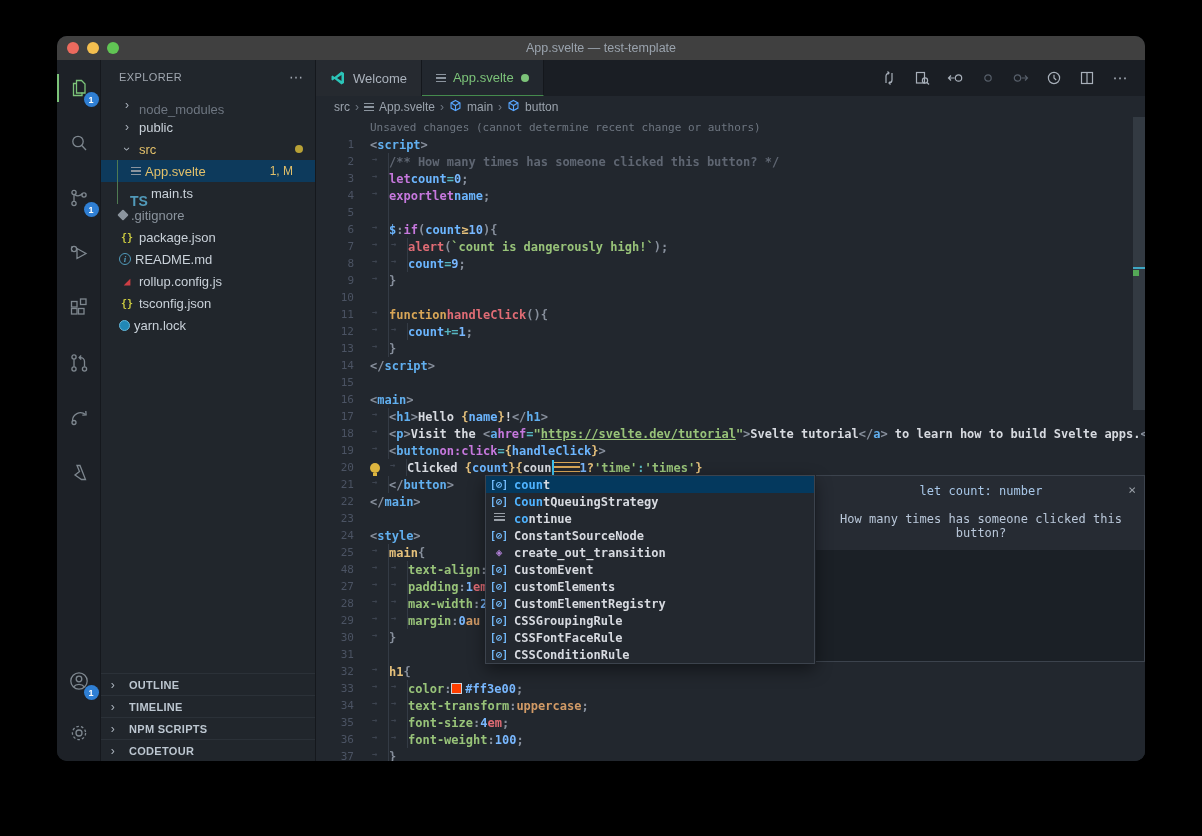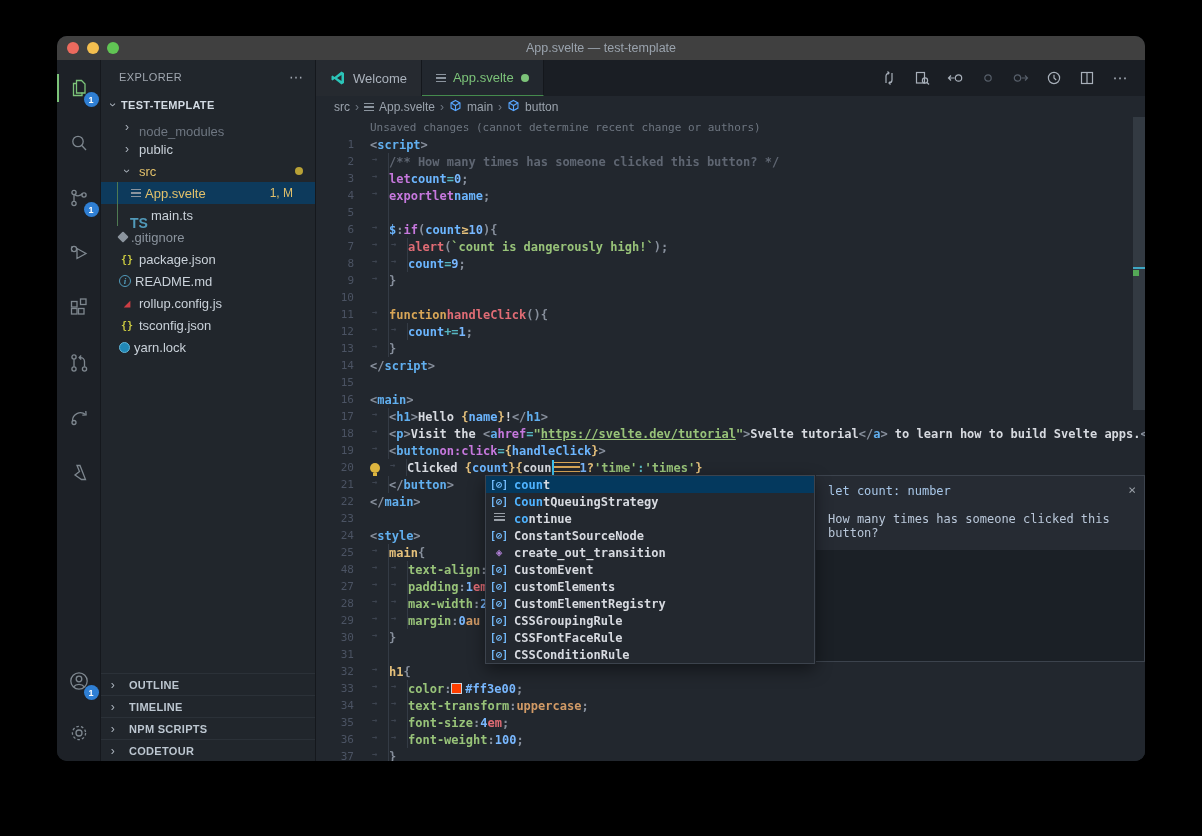--- a/index.html
+++ b/index.html
@@ -125,21 +125,21 @@
   .sg-row.sel { background:#04395e; }
   .sg-ico { width:18px; flex:none; text-align:center; font-size:10px; }
   .sg-var { color:#75beff; }
   .sg-mod { color:#b180d7; font-size:11px; }
   .sg-kw { display:inline-block; width:11px; height:9px;
            background:repeating-linear-gradient(#9aa0a8 0 1.3px, transparent 1.3px 3.2px); }
   .sg-match { color:#4fb3ff; }
 
   
   .docs { position:absolute; left:500px; top:358px; width:329px; height:187px; z-index:4;
-          border:1px solid #3c434d; border-left:none; display:flex; flex-direction:column; }
+          border:1px solid #3c434d; border-left:none; display:flex; flex-direction:column;text-align:center; }
   .docs-head { background:#262b33; padding:8px 10px 10px 12px; position:relative; }
   .docs-sig { font-family:"DejaVu Sans Mono",monospace; font-size:12px; color:#a8c7e8; }
   .docs-desc { margin-top:14px; font-size:12px; color:#b9c7d9; }
   .docs-close { position:absolute; right:8px; top:6px; color:#9aa0a8; font-size:13px; }
   .docs-close::before{ content:"×"; }
   .docs-body { flex:1; background:#1b2026; }
 </style>
 </head>
 <body>
 
@@ -230,24 +230,20 @@
               <circle cx="12" cy="12" r="6.6" stroke-dasharray="2.6 2.1"></circle>
             </svg>
         </div>
       </div>
     </div>
 
     <div class="sidebar">
       <div class="sb-header">
         <span class="ttl">EXPLORER</span>
         <span class="more-dots"></span>
-      </div>
-      <div class="sb-section">
-        <span class="chev down"></span>
-        <span>TEST-TEMPLATE</span>
       </div>
       <div class="tree" id="file-tree">
           <div class="tree-row muted">
             <span class="chev right"></span>
             <span class="nm">node_modules</span>
           </div>
           <div class="tree-row">
             <span class="chev right"></span>
             <span class="nm">public</span>
           </div>

